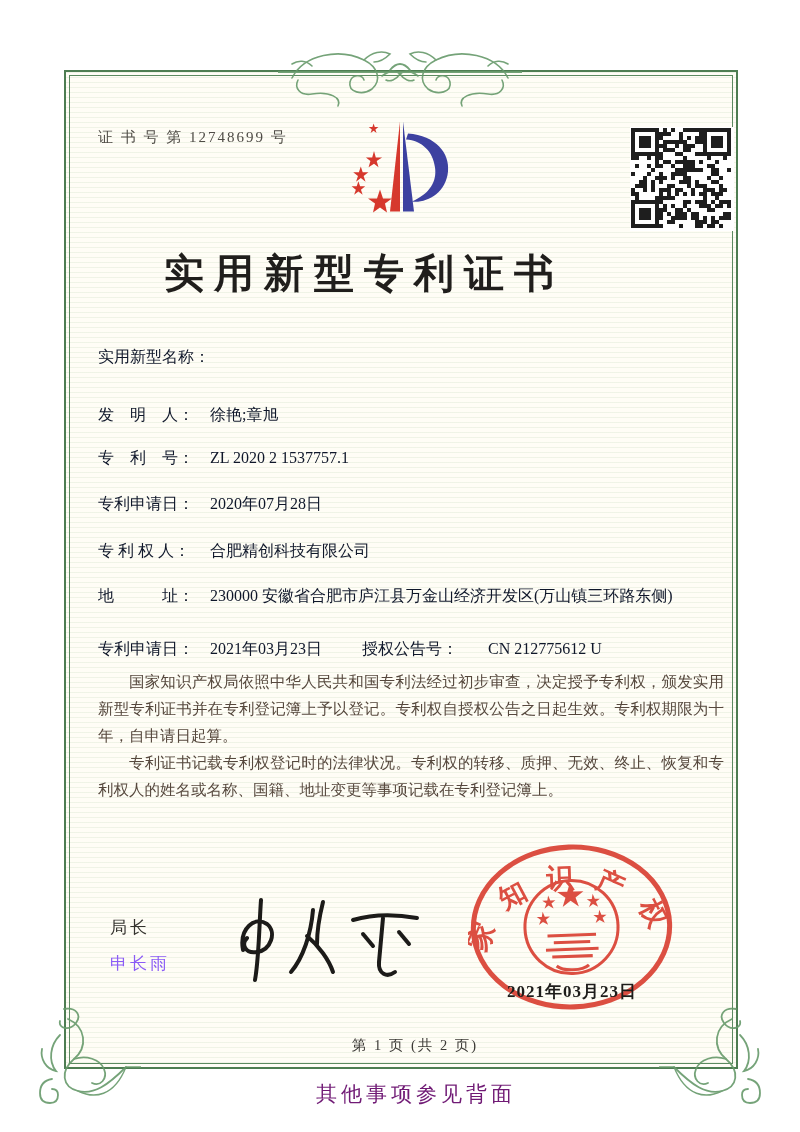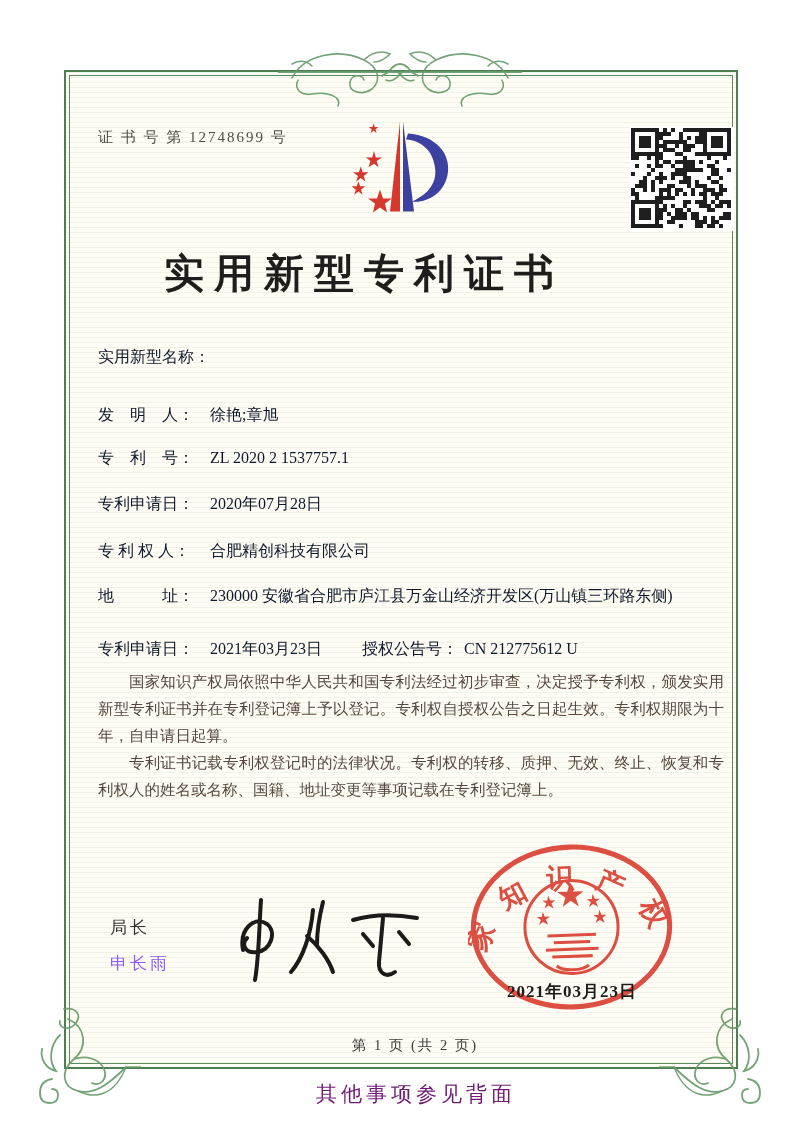--- a/index.html
+++ b/index.html
@@ -765,21 +765,21 @@
 </div>
 <div class="abs frow" style="top:583px;">
   <span class="flabel">地　　　址：</span>
   <span class="fvalue">230000 安徽省合肥市庐江县万金山经济开发区(万山镇三环路东侧)</span>
 </div>
 <div class="abs frow" style="top:636px;">
   <span class="grant-pair">
     <span class="flabel">专利申请日：</span>
     <span>2021年03月23日</span>
   </span>
-  <span class="grant-pair" style="margin-left:40px;">
+  <span class="grant-pair" style="margin-left:40px;gap:24px;">
     <span>授权公告号：</span>
     <span style="margin-left:6px;">CN 212775612 U</span>
   </span>
 </div>
 
 <div class="abs paras">
   <p>国家知识产权局依照中华人民共和国专利法经过初步审查，决定授予专利权，颁发实用新型专利证书并在专利登记簿上予以登记。专利权自授权公告之日起生效。专利权期限为十年，自申请日起算。</p>
   <p>专利证书记载专利权登记时的法律状况。专利权的转移、质押、无效、终止、恢复和专利权人的姓名或名称、国籍、地址变更等事项记载在专利登记簿上。</p>
 </div>
 

